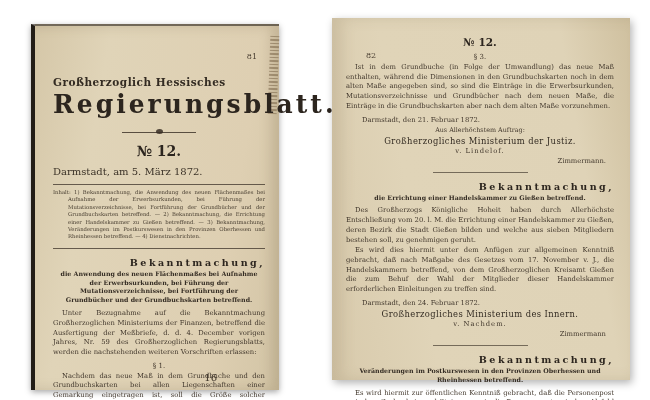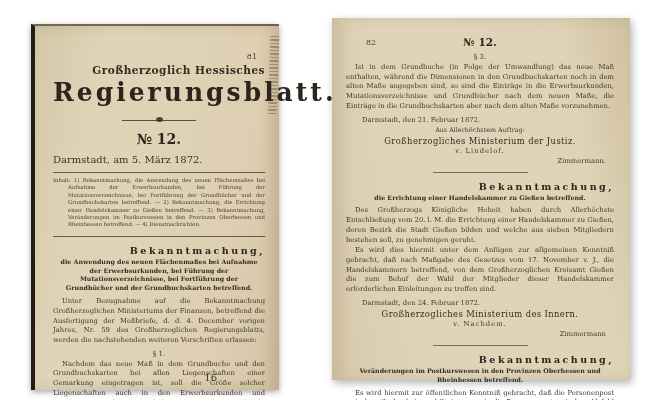--- a/index.html
+++ b/index.html
@@ -15,25 +15,25 @@
     box-shadow:0 2px 6px rgba(0,0,0,.35), inset -8px 0 12px rgba(120,100,70,.22);
   }
   .page-right{
     left:332px;top:18px;width:298px;height:362px;
     padding:18px 16px 8px 14px;
     background:linear-gradient(260deg,#cfc09f,#dfd3b7 20%,#e0d4b8 70%,#d8caac);
     box-shadow:2px 3px 8px rgba(0,0,0,.3), inset 10px 0 14px rgba(120,100,70,.16);
   }
   .pagenum{position:absolute;font-size:8px;color:#4a3f32;}
   .pn-left{top:26px;right:22px;}
-  .pn-right{top:20px;left:34px;}
+  .pn-right{top:33px;left:34px;}
   .stamp{position:absolute;top:10px;right:1px;width:9px;height:78px;opacity:.55;filter:blur(.4px);
          background:repeating-linear-gradient(0deg,rgba(104,82,54,.85) 0 1.5px,rgba(0,0,0,0) 1.5px 3.5px);
          transform:rotate(2deg);}
-  .masthead1{margin-top:14px;text-align:right;font-size:10.5px;font-weight:bold;
+  .masthead1{margin-top:26px;text-align:left;font-size:10.5px;font-weight:bold;
              letter-spacing:.5px;color:#332b22;}
   .masthead2{text-align:center;font-size:25px;font-weight:bold;letter-spacing:3px;
              color:#2c251e;margin-top:2px;transform:scaleY(1.05);}
   .ornament{width:74px;margin:9px auto 0;border-bottom:1.5px solid rgba(55,45,35,.8);position:relative;height:4px;}
   .ornament::after{content:"";position:absolute;left:50%;top:1px;width:7px;height:5px;margin-left:-3.5px;
              background:rgba(55,45,35,.85);border-radius:50%;}
   .issue-left{margin-top:10px;text-align:center;font-size:14px;font-weight:bold;color:#2c251e;}
   .dateline-main{margin-top:7px;text-align:left;font-size:10px;color:#3b3227;}
   .rule{border-top:1px solid rgba(60,50,40,.75);margin:7px 0 4px;}
   .inhalt{font-size:5.3px;line-height:1.4;text-align:justify;color:#463c2f;

